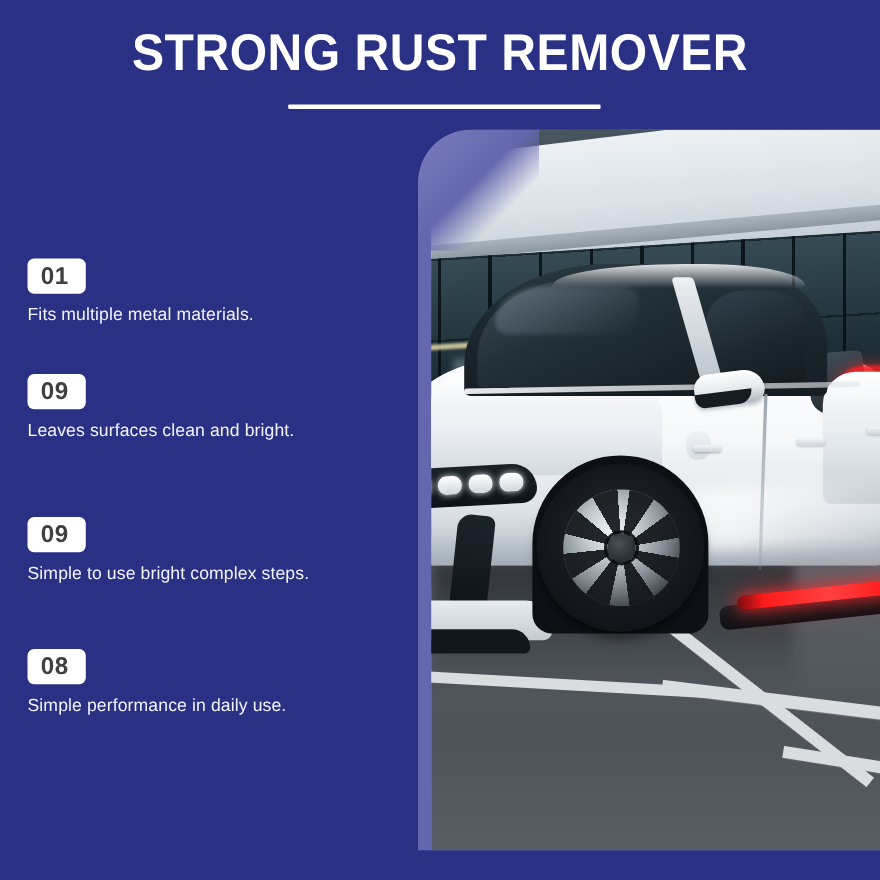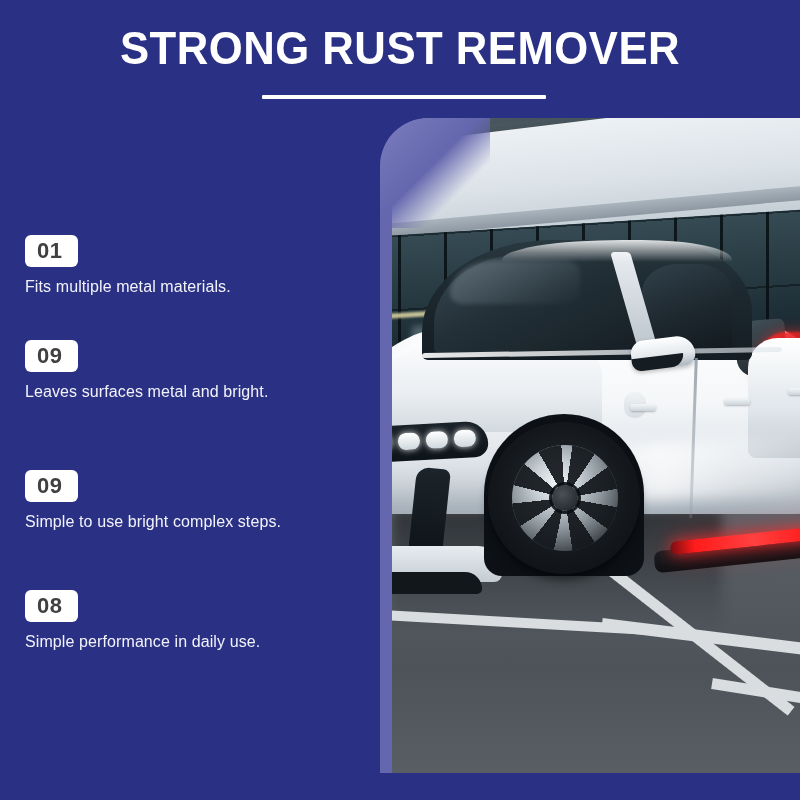--- a/index.html
+++ b/index.html
@@ -336,21 +336,21 @@
 
   <div class="features">
 
     <div class="feature f1">
       <span class="badge">01</span>
       <div class="f-text">Fits multiple metal materials.</div>
     </div>
 
     <div class="feature f2">
       <span class="badge">09</span>
-      <div class="f-text">Leaves surfaces metal and bright.</div>
+      <div class="f-text">Leaves surfaces clean and bright.</div>
     </div>
 
     <div class="feature f3">
       <span class="badge">09</span>
       <div class="f-text">Simple to use bright complex steps.</div>
     </div>
 
     <div class="feature f4">
       <span class="badge">08</span>
       <div class="f-text">Simple performance in daily use.</div>

